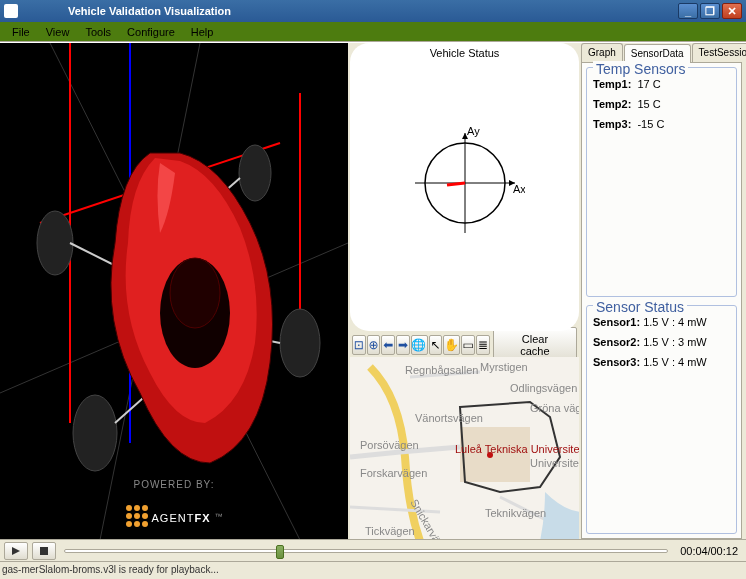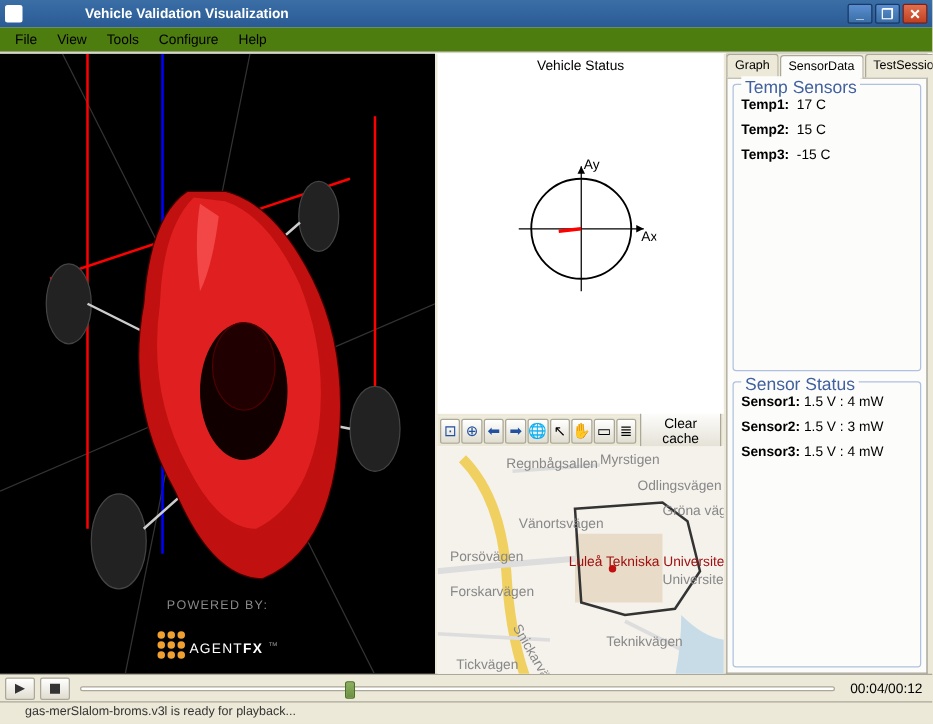--- a/index.html
+++ b/index.html
@@ -22,49 +22,49 @@
 .powered { position: absolute; bottom: 12px; left: 0; right: 0; text-align: center; color: #ccc; font-size: 12px; }
 .powered .pb { font-size: 10px; letter-spacing: 1px; color: #888; text-align: center; }
 .logo { display: inline-flex; align-items: center; gap: 4px; margin-top: 15px; }
 .dots { display: grid; grid-template-columns: repeat(3,6px); grid-template-rows: repeat(3,6px); gap: 2px; }
 .dots span { width: 6px; height: 6px; border-radius: 50%; background: #f0a030; }
 .logo-text { font-size: 18px; color: #fff; font-weight: 300; letter-spacing: 1px; }
 .logo-text b { font-weight: bold; }
 .tm { font-size: 8px; color: #888; }
 
 .midcol { width: 233px; display: flex; flex-direction: column; border-left: 2px solid #ece9d8; border-right: 2px solid #ece9d8; }
-.statuspanel { flex: 1; background: #fff; position: relative; }
+.statuspanel { flex: 1; background: #fff; position: relative; border-radius: 19px; }
 .status-title { text-align: center; padding: 4px; }
 .compass-wrap { display: flex; justify-content: center; margin-top: 60px; }
 
 .mappanel { height: 208px; background: #fff; border-top: 2px solid #ece9d8; display: flex; flex-direction: column; }
 .maptoolbar { height: 24px; background: #ece9d8; display: flex; align-items: center; padding: 2px; gap: 1px; }
 .tbtn { width: 20px; height: 20px; border: 1px solid #aca899; background: linear-gradient(#fff,#e0ddd0); display: flex; align-items: center; justify-content: center; cursor: pointer; font-size: 12px; border-radius: 2px; }
 .tbtn.blue { color: #2050a0; }
-.clearbtn { height: 36px; padding: 0 8px; border: 1px solid #aca899; background: linear-gradient(#fff,#e0ddd0); cursor: pointer; margin-left: 2px; border-radius: 2px; }
+.clearbtn { height: 36px; padding: 0 22px; border: 1px solid #aca899; background: linear-gradient(#fff,#e0ddd0); cursor: pointer; margin-left: 2px; border-radius: 2px; }
 .maparea { flex: 1; position: relative; background: #f5f2ec; overflow: hidden; }
 
 .rightcol { width: 161px; background: #404040; display: flex; flex-direction: column; }
 .tabs { height: 20px; display: flex; background: #ece9d8; border-bottom: 1px solid #aca899; }
 .tab { padding: 3px 6px; border: 1px solid #aca899; border-bottom: none; background: #ece9d8; cursor: pointer; font-size: 10px; border-radius: 3px 3px 0 0; margin-right: 1px; }
 .tab.active { background: #fcfcfa; position: relative; top: 1px; }
 .tabbody { flex: 1; background: #fcfcfa; border: 1px solid #aca899; border-top: none; display: flex; flex-direction: column; }
 .fieldset { border: 1px solid #b0c0e0; border-radius: 3px; margin: 4px; padding: 6px 4px 4px; position: relative; }
 .fieldset.stretch { flex: 1; }
 .legend { position: absolute; top: -7px; left: 6px; background: #fcfcfa; padding: 0 3px; color: #4060a0; font-size: 14px; }
 .sensor-row { padding: 4px 2px; font-size: 11px; }
 .sensor-row b { font-weight: bold; }
 
 .footer { height: 40px; display: flex; flex-direction: column; }
 .playbar { height: 22px; display: flex; align-items: center; padding: 2px 4px; gap: 4px; border-top: 1px solid #aca899; }
 .playbtn { width: 24px; height: 18px; border: 1px solid #aca899; background: linear-gradient(#fff,#e0ddd0); display: flex; align-items: center; justify-content: center; cursor: pointer; border-radius: 2px; }
 .slider { flex: 1; height: 4px; background: #fff; border: 1px solid #aca899; border-radius: 2px; position: relative; margin: 0 4px; }
 .thumb { position: absolute; top: -5px; left: 35%; width: 8px; height: 14px; background: linear-gradient(#8ab060,#6a9040); border: 1px solid #4a7020; border-radius: 2px; cursor: pointer; }
 .time { font-size: 10px; padding: 0 4px; white-space: nowrap; }
-.statusbar { height: 18px; background: #ece9d8; border-top: 1px solid #aca899; padding: 2px 20px; font-size: 10px; color: #333; }
+.statusbar { height: 18px; background: #ece9d8; border-top: 1px solid #aca899; padding: 2px 2px; font-size: 10px; color: #333; }
 </style>
 </head>
 <body>
 
 <div class="titlebar">
   <div class="icon"></div>
   <div class="title">Vehicle Validation Visualization</div>
   <div class="winbtns">
     <div class="winbtn">_</div>
     <div class="winbtn">❐</div>

